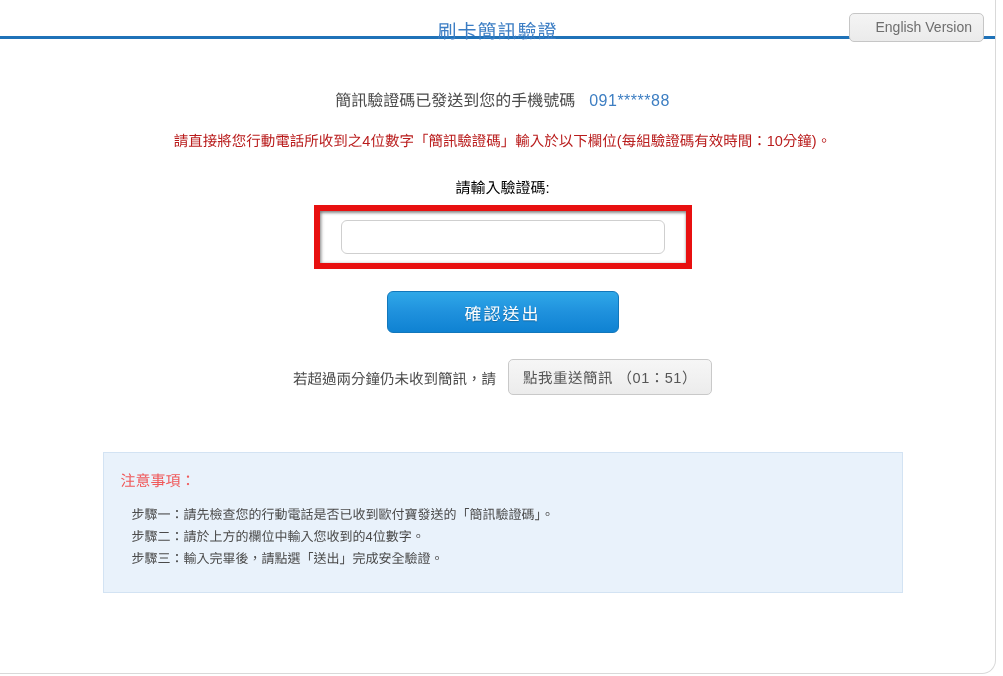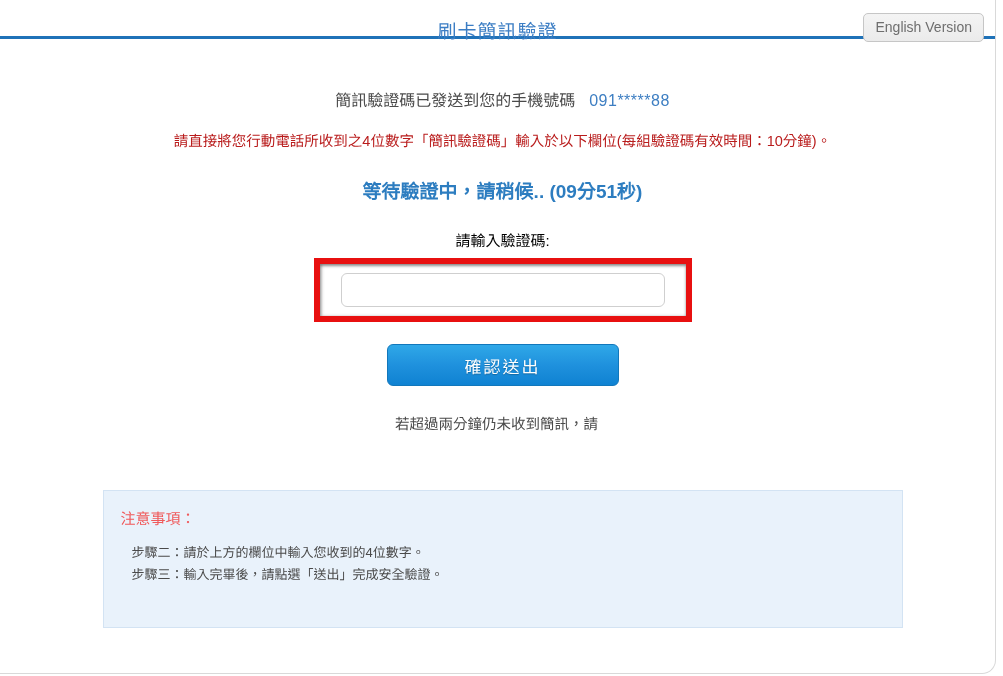--- a/index.html
+++ b/index.html
@@ -44,21 +44,21 @@
     text-align: center;
     font-size: 19px;
     color: #3b7dc4;
     letter-spacing: 1px;
     white-space: nowrap;
   }
   #lang-button {
     position: absolute;
     right: 11px;
     top: 13px;
-    padding: 5px 11px 6px 11px;
+    padding: 5px 11px 6px 25px;
     font-size: 14px;
     color: #6e6e6e;
     background: linear-gradient(to bottom, #f4f4f4 0%, #ebebeb 100%);
     border: 1px solid #c6c6c6;
     border-radius: 5px;
     cursor: pointer;
     white-space: nowrap;
   }
   #header-rule {
     height: 3px;
@@ -214,34 +214,35 @@
   <div id="header-rule"></div>
 
   <div id="main">
 
     <div class="line-sent">
       <span>簡訊驗證碼已發送到您的手機號碼</span><span class="phone">091*****88</span>
     </div>
 
     <div class="line-instruction">請直接將您行動電話所收到之4位數字「簡訊驗證碼」輸入於以下欄位(每組驗證碼有效時間：10分鐘)。</div>
 
-    <div class="line-waiting">等待驗證中，請稍候.. (09分51秒)</div>
 
     <div class="line-enter-label">請輸入驗證碼:</div>
 
     <div id="code-highlight">
       <input id="code-input" type="text" value="" style="">
     </div>
 
     <button id="submit-button" type="button">確認送出</button>
 
     <div id="resend-row">
       <span id="resend-note">若超過兩分鐘仍未收到簡訊，請</span>
+      <button id="resend-button" type="button">點我重送簡訊 （01：51）</button>
     </div>
 
     <div id="notice-panel">
       <div id="notice-title">注意事項：</div>
+      <div class="notice-step">步驟一：請先檢查您的行動電話是否已收到歐付寶發送的「簡訊驗證碼」。</div>
       <div class="notice-step">步驟二：請於上方的欄位中輸入您收到的4位數字。</div>
       <div class="notice-step">步驟三：輸入完畢後，請點選「送出」完成安全驗證。</div>
     </div>
 
   </div>
 </div>
 
 </body></html>

